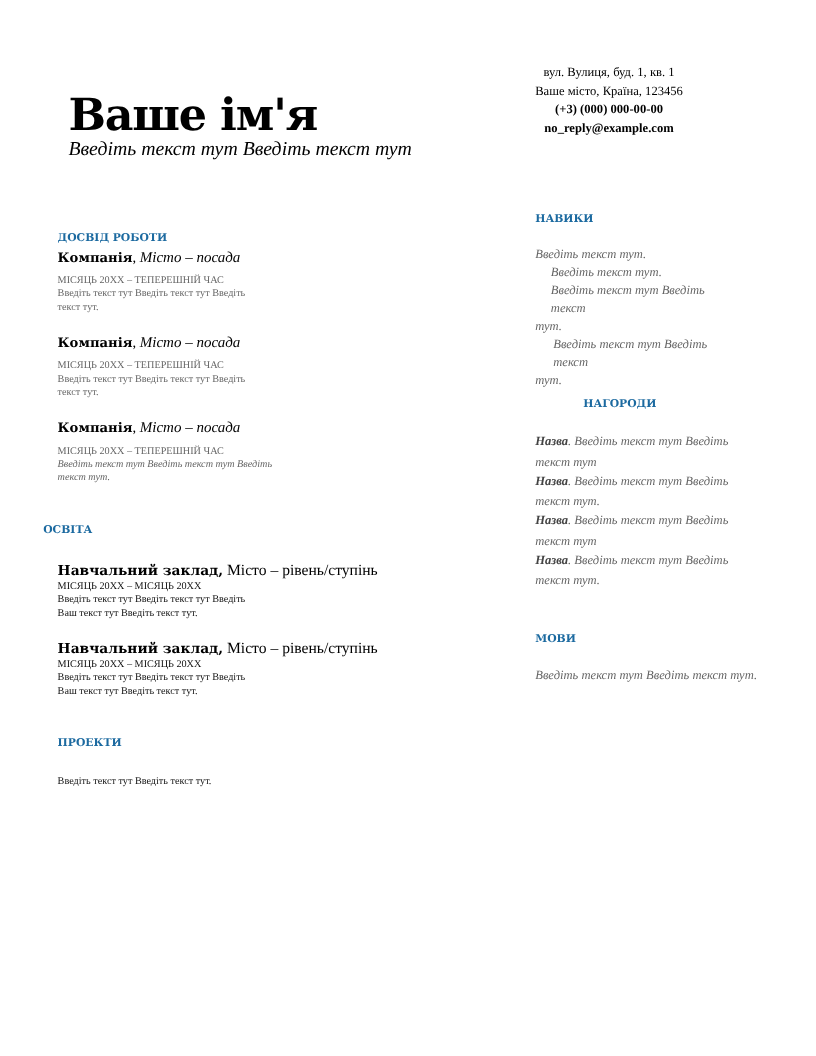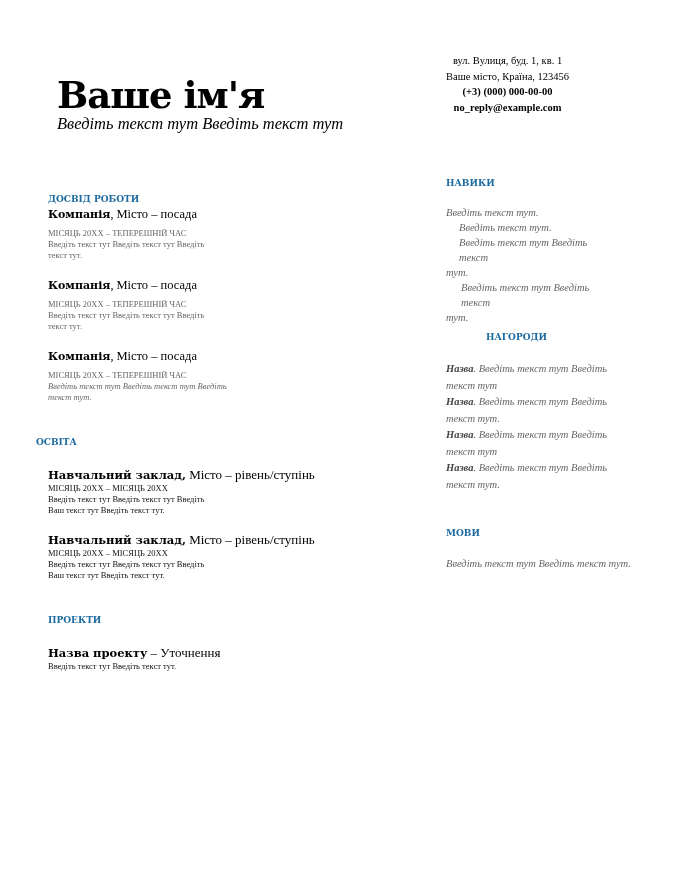--- a/index.html
+++ b/index.html
@@ -6,21 +6,21 @@
   body { width:680px; height:880px; position:relative; overflow:hidden; font-family:"DejaVu Serif", "Liberation Serif", serif; color:#000; }
   .abs { position:absolute; }
   .name { left:47px; top:62px; font-family:"DejaVu Serif", serif; font-weight:bold; font-size:37px; letter-spacing:-1px; margin:10px; line-height:46px; }
   .tagline { left:57px; top:114px; font-family:"Liberation Serif", serif; font-style:italic; font-size:16.5px; line-height:20px; }
   .contact { left:446px; top:53px; font-family:"Liberation Serif", serif; font-size:10.5px; line-height:15.5px;text-align:center; }
   .contact div { white-space:nowrap; }
   .contact .b { font-weight:bold; }
   .sec-title { font-family:"DejaVu Serif", serif; font-weight:bold; font-size:9px; color:#1c6aa0; letter-spacing:0; }
   .job-title { font-size:12px; font-family:"Liberation Serif", serif; line-height:15px; white-space:nowrap; }
   .job-title .co { font-family:"DejaVu Serif", serif; font-weight:bold; font-size:11px; }
-  .job-title .it { font-size:12.5px; }
+  .job-title .it { font-style:italic; font-size:12.5px; }
   .meta { font-family:"Liberation Serif", serif; font-size:8.5px; color:#666; line-height:11px; }
   .meta.it { font-style:italic; }
   .meta.dark { color:#111; }
   .edu-title { font-size:13px; font-family:"Liberation Serif", serif; line-height:16px; white-space:nowrap; }
   .edu-title .co { font-family:"DejaVu Serif", serif; font-weight:bold; font-size:11.5px; }
   .right-text { font-family:"Liberation Serif", serif; font-size:10.5px; color:#666; line-height:15px;font-style:italic; }
   .right-text b { color:#444; }
 </style>
 </head>
 <body>
@@ -70,21 +70,20 @@
 <div class="abs" style="left:48px; top:532px;">
   <div class="edu-title"><span class="co">Навчальний заклад,</span><span> Місто – рівень/ступінь</span></div>
   <div class="meta dark">МІСЯЦЬ 20XX – МІСЯЦЬ 20XX</div>
   <div class="meta dark">Введіть текст тут Введіть текст тут Введіть</div>
   <div class="meta dark">Ваш текст тут Введіть текст тут.</div>
 </div>
 
 <div class="abs sec-title" style="left:48px; top:615px;">ПРОЕКТИ</div>
 
 <div class="abs" style="left:48px; top:645px;">
-  <div class="edu-title"><span class="co">Назва проекту</span><span> – Уточнення</span></div>
   <div class="meta dark">Введіть текст тут Введіть текст тут.</div>
 </div>
 
 <div class="abs sec-title" style="left:446px; top:178px;">НАВИКИ</div>
 <div class="abs right-text" style="left:446px; top:205px; width:170px;">
   <div>Введіть текст тут.</div>
   <div style="padding-left:13px;">Введіть текст тут.</div>
   <div style="padding-left:13px;">Введіть текст тут Введіть текст</div>
   <div>тут.</div>
   <div style="padding-left:15px;">Введіть текст тут Введіть текст</div>

